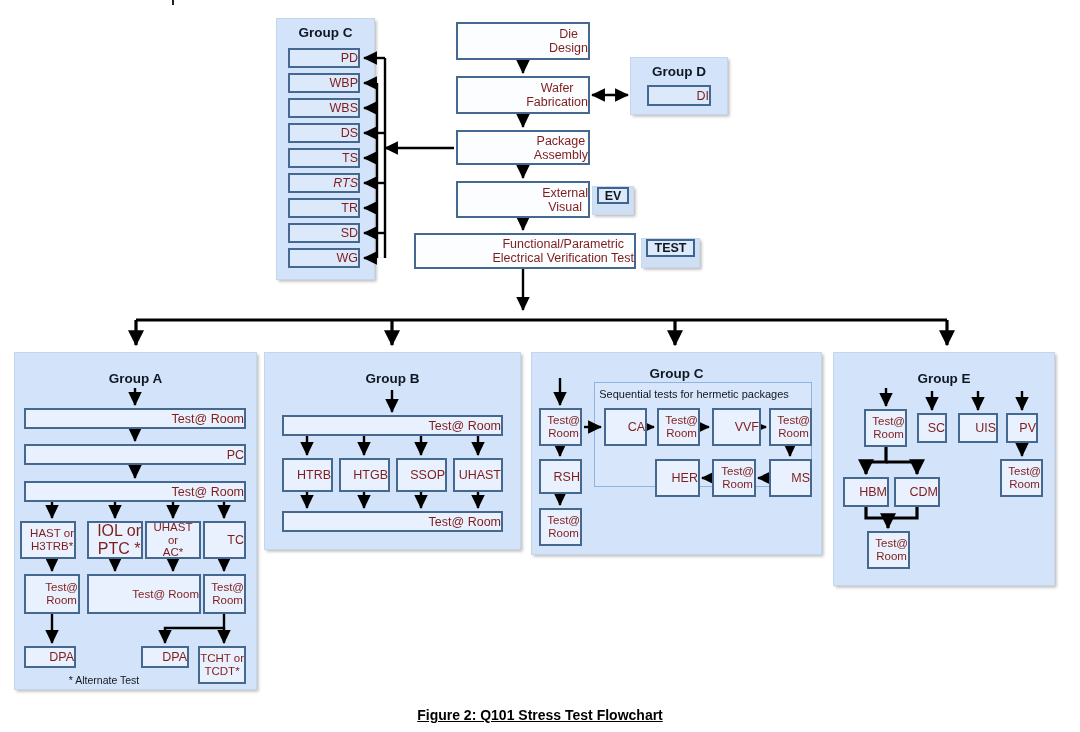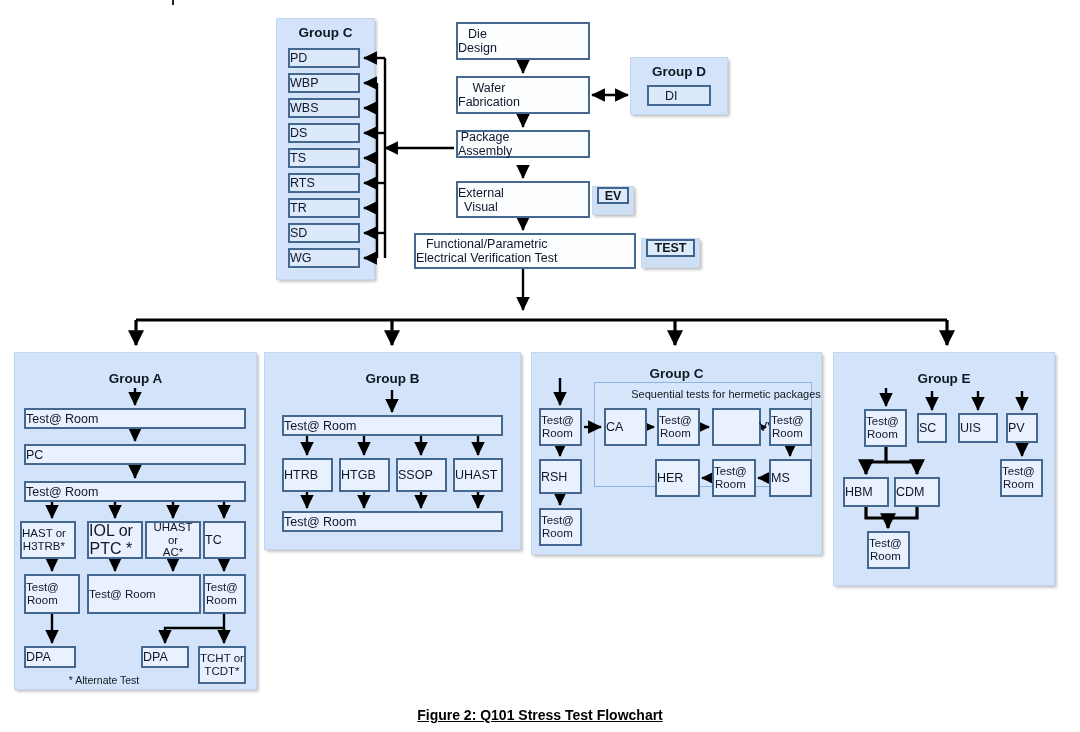--- a/index.html
+++ b/index.html
@@ -11,23 +11,23 @@
   #stage{position:absolute;left:0;top:0;width:1080px;height:732px;}
 
   
   .abs{position:absolute;box-sizing:border-box;}
 
   
   .box{
     position:absolute;box-sizing:border-box;
     background:#fbfdff;
     border:2px solid #44688f;
-    display:flex;align-items:center;justify-content:flex-start;
+    display:flex;align-items:center;justify-content:flex-end;
     text-align:center;line-height:1.12;
-    color:#0f172a;font-size:12.5px;
+    color:#7f1d1d;font-size:12.5px;
     z-index:6;
   }
   
   .box.lb{background:#dbe9fb;}
   .box.vlb{background:#e8f1fd;}
 
   
   .panel{
     position:absolute;box-sizing:border-box;
     background:#d3e4fa;
@@ -98,21 +98,21 @@
     </div>
   <div class="box lb" style="left:288px;top:98px;width:72px;height:20px;">
       <span>WBS</span>
     </div>
   <div class="box lb" style="left:288px;top:123px;width:72px;height:20px;">
       <span>DS</span>
     </div>
   <div class="box lb" style="left:288px;top:148px;width:72px;height:20px;">
       <span>TS</span>
     </div>
-  <div class="box lb" style="left:288px;top:173px;width:72px;height:20px;">
+  <div class="box lb" style="left:288px;top:173px;width:72px;height:20px;font-style:italic;">
       <span>RTS</span>
     </div>
   <div class="box lb" style="left:288px;top:198px;width:72px;height:20px;">
       <span>TR</span>
     </div>
   <div class="box lb" style="left:288px;top:223px;width:72px;height:20px;">
       <span>SD</span>
     </div>
   <div class="box lb" style="left:288px;top:248px;width:72px;height:20px;">
       <span>WG</span>
@@ -121,21 +121,21 @@
   <div class="box" style="left:456px;top:22px;width:134px;height:38px;">
     <span style="white-space:pre-line;">Die
 Design</span>
   </div>
 
   <div class="box" style="left:456px;top:76px;width:134px;height:38px;">
     <span style="white-space:pre-line;">Wafer
 Fabrication</span>
   </div>
 
-  <div class="box" style="left:456px;top:130px;width:134px;height:28px;">
+  <div class="box" style="left:456px;top:130px;width:134px;height:35px;">
     <span style="white-space:pre-line;">Package
 Assembly</span>
   </div>
 
   <div class="box" style="left:456px;top:181px;width:134px;height:37px;">
     <span style="white-space:pre-line;">External
 Visual</span>
   </div>
 
   <div class="box" style="left:414px;top:233px;width:222px;height:36px;">
@@ -232,21 +232,21 @@
       <span>SSOP</span>
     </div>
   <div class="box vlb" style="left:453px;top:458px;width:50px;height:34px;">
       <span>UHAST</span>
     </div>
   <div class="box vlb" style="left:282px;top:511px;width:221px;height:21px;">
       <span>Test@ Room</span>
     </div>
 
   <div class="subrect" style="left:594px;top:382px;width:218px;height:105px;"></div>
-  <div class="subrect-label" style="left:594px;top:388px;width:200px;padding-left:32px;">Sequential tests for hermetic packages</div>
+  <div class="subrect-label" style="left:594px;top:388px;width:200px;">Sequential tests for hermetic packages</div>
 
   <div class="box vlb" style="left:539px;top:408px;width:43px;height:38px;">
       <span style="white-space:pre-line;font-size:11.5px;">Test@
 Room</span>
     </div>
   <div class="box vlb" style="left:539px;top:459px;width:43px;height:35px;">
       <span>RSH</span>
     </div>
   <div class="box vlb" style="left:539px;top:508px;width:43px;height:38px;">
       <span style="white-space:pre-line;font-size:11.5px;">Test@

